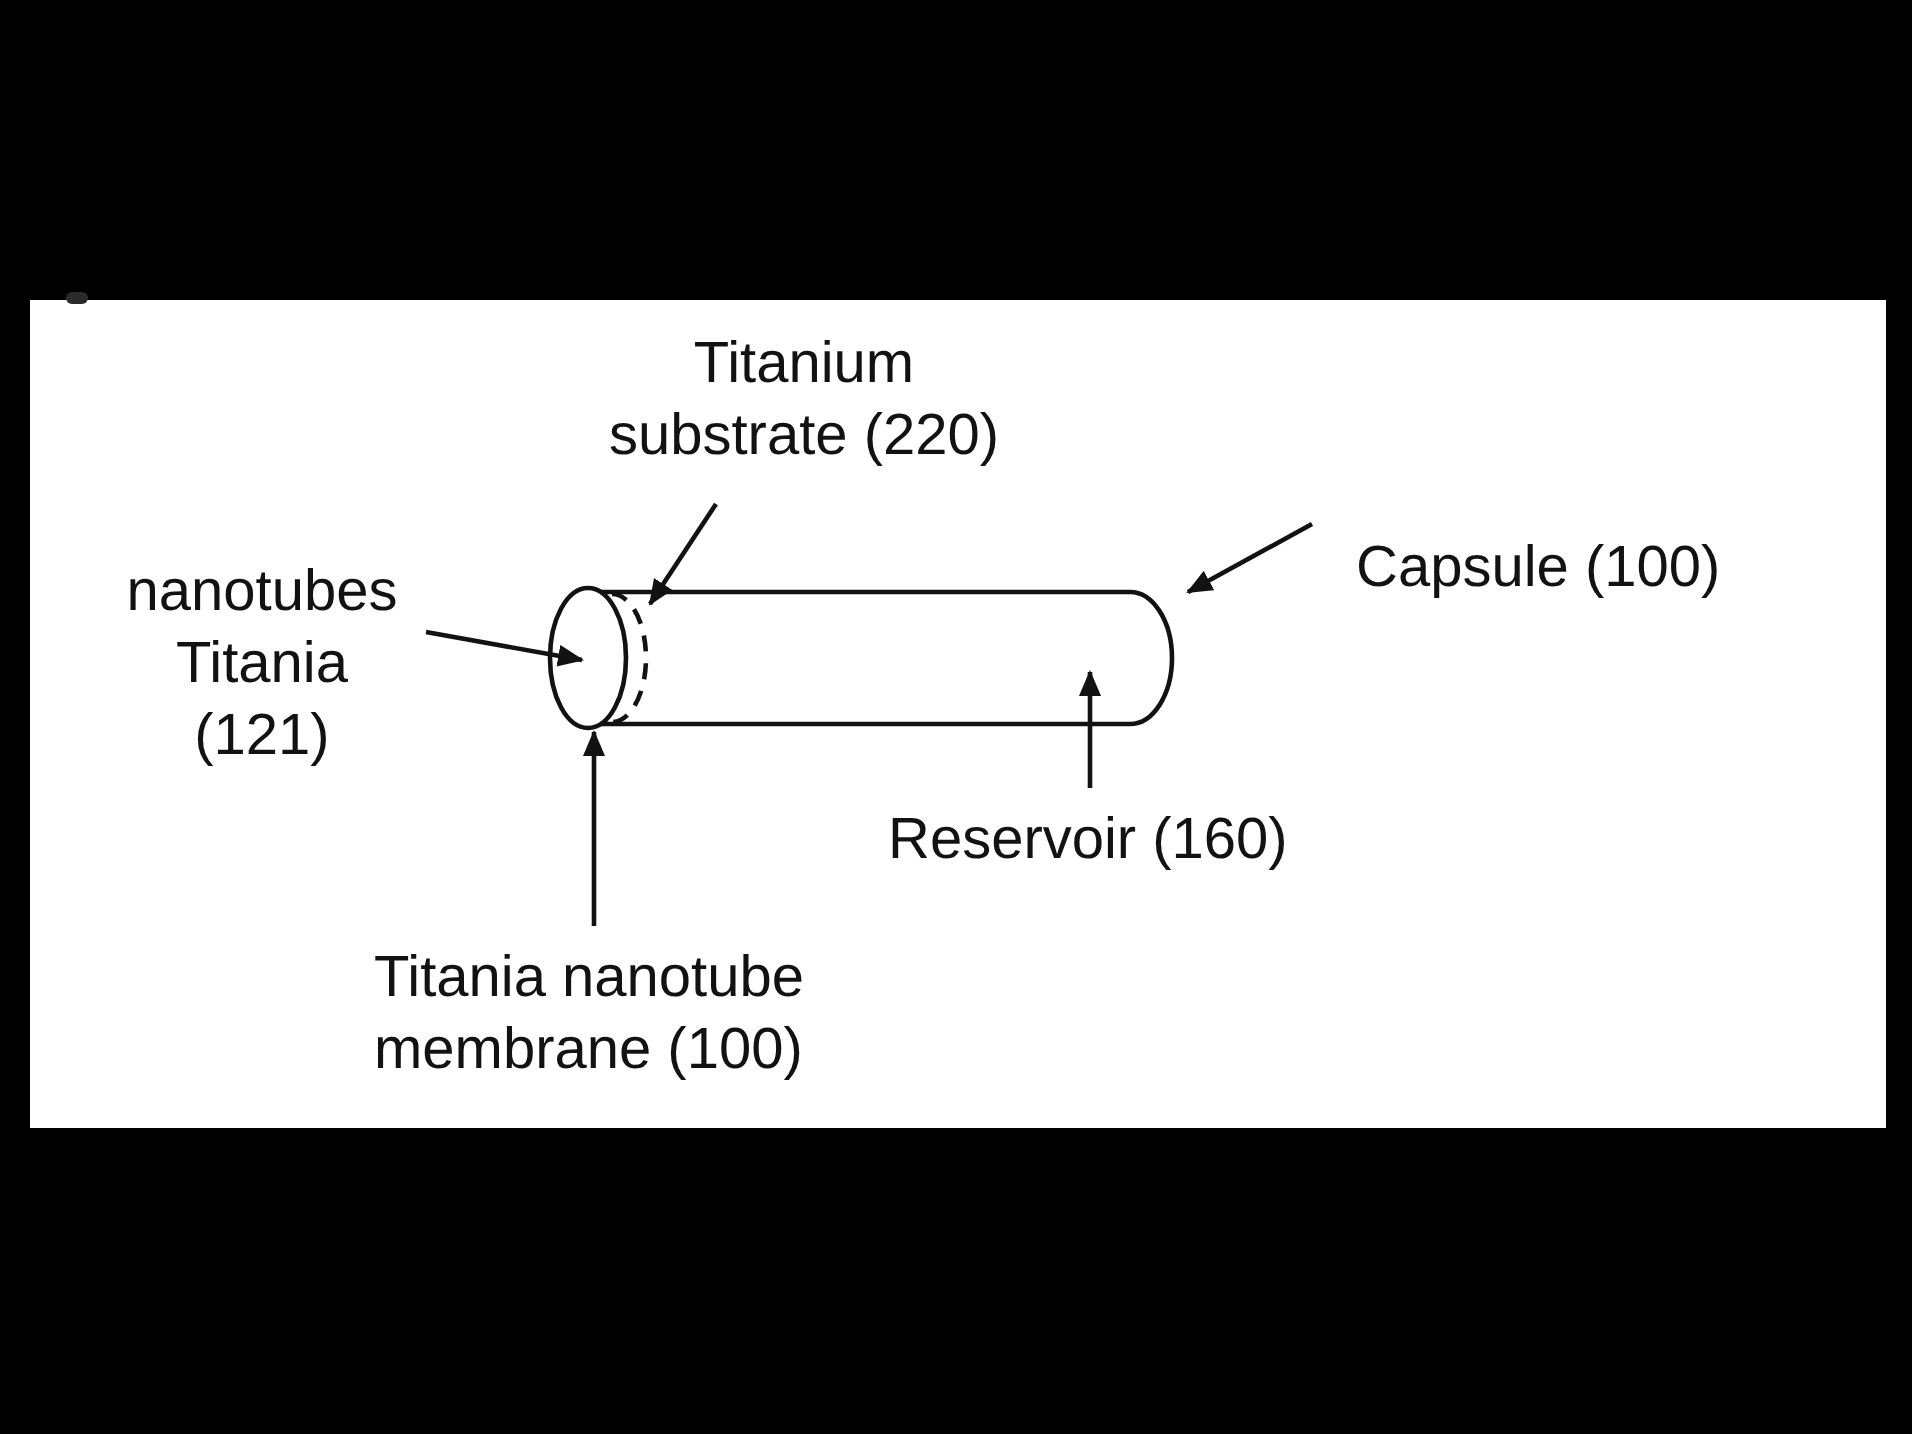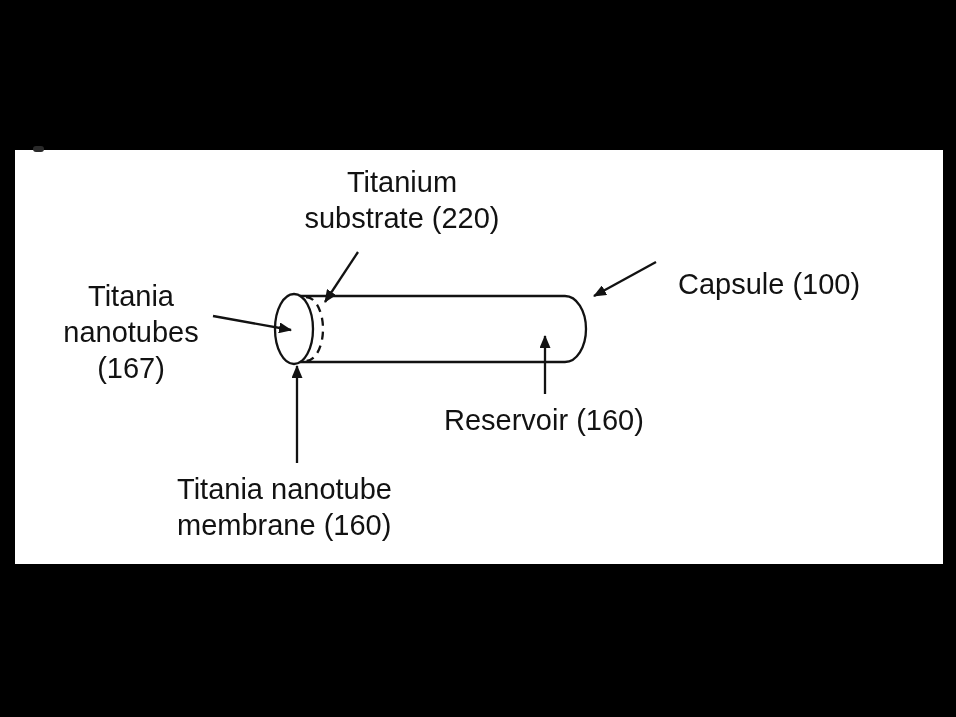--- a/index.html
+++ b/index.html
@@ -92,25 +92,25 @@
   </svg>
 
   <div class="label centered" style="left:402px; top:164px;">
     <div>Titanium</div>
     <div>substrate (220)</div>
   </div>
 
   <div class="label left-align" style="left:678px; top:232px;margin-top:34px;">Capsule (100)</div>
 
   <div class="label centered" style="left:131px; top:278px;">
+    <div>nanotubes</div>
     <div>Titania</div>
-    <div>nanotubes</div>
-    <div>(167)</div>
+    <div>(121)</div>
   </div>
 
   <div class="label left-align" style="left:444px; top:402px;">Reservoir (160)</div>
 
-  <div class="label left-align" style="left:177px; top:471px;">
+  <div class="label left-align" style="left:187px; top:471px;">
     <div>Titania nanotube</div>
-    <div>membrane (160)</div>
+    <div>membrane (100)</div>
   </div>
 
 </div>
 
 </body></html>

